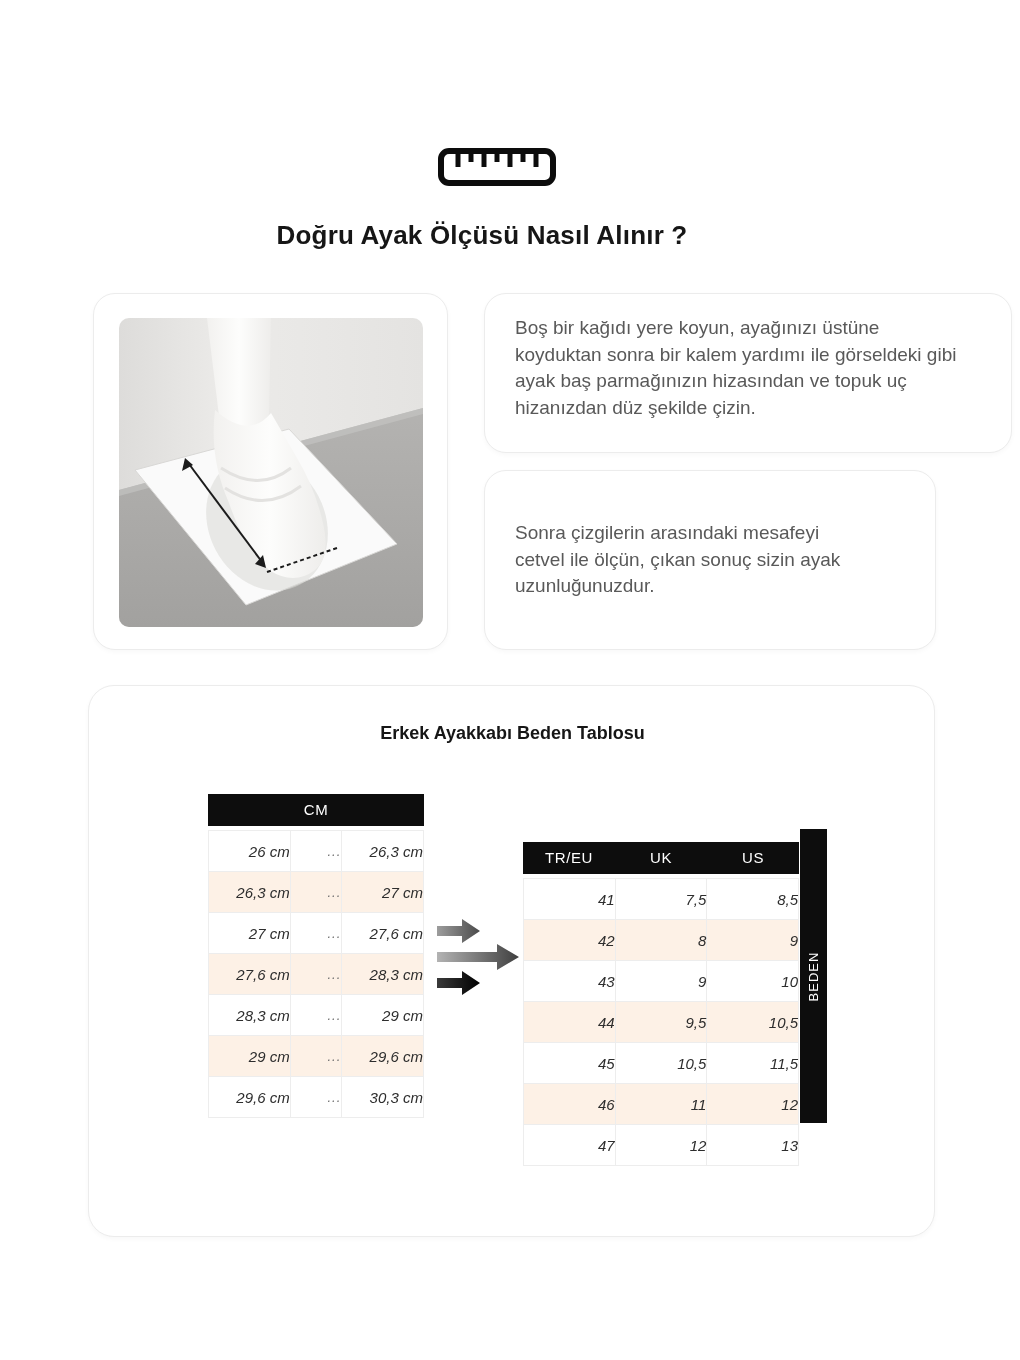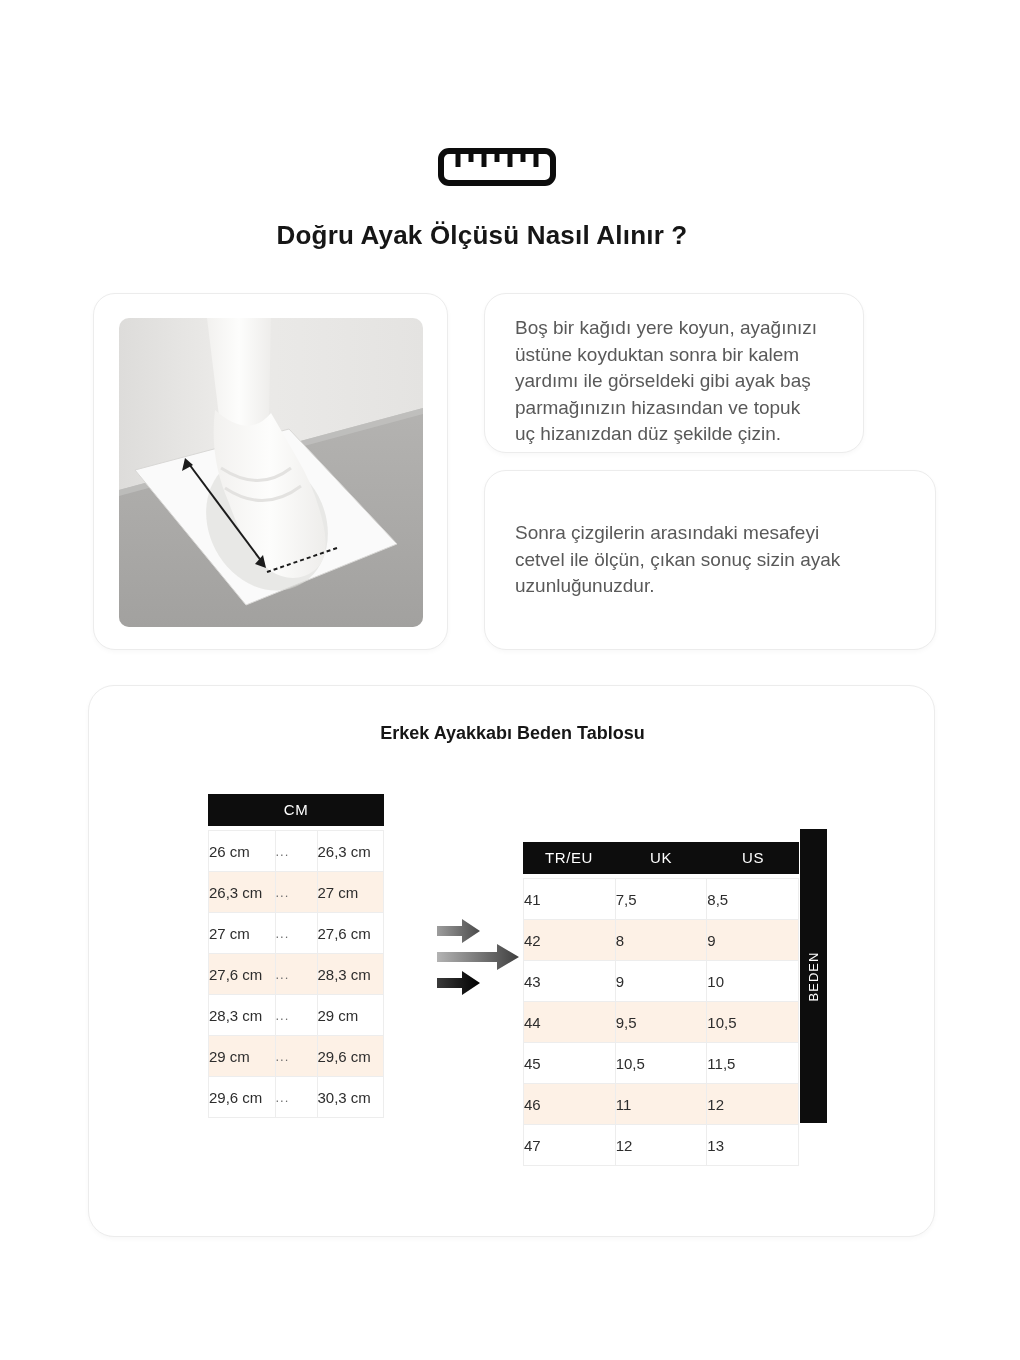--- a/index.html
+++ b/index.html
@@ -32,21 +32,21 @@
     border: 1px solid #ececec;
     border-radius: 22px;
     box-shadow: 0 2px 5px rgba(0,0,0,0.03);
   }
   .photo-card { left: 93px; top: 293px; width: 355px; height: 357px; }
   .photo {
     position: absolute; left: 25px; top: 24px;
     width: 304px; height: 309px;
     border-radius: 10px; overflow: hidden;
   }
-  .text-card-1 { left: 484px; top: 293px; width: 380px; height: 160px; }
+  .text-card-1 { left: 484px; top: 293px; width: 528px; height: 160px; }
   .text-card-2 { left: 484px; top: 470px; width: 452px; height: 180px; display: flex; align-items: center; }
   .instruction-text {
     font-size: 19px; line-height: 26.5px; color: #595959;
   }
   .text-card-1 .instruction-text { padding: 21px 44px 0 30px; }
   .text-card-2 .instruction-text { padding: 0 70px 0 30px; }
 
   
   .chart-card { left: 88px; top: 685px; width: 847px; height: 552px; border-radius: 26px; }
   .section-title {
@@ -62,23 +62,23 @@
     text-align: center; font-size: 15px; letter-spacing: 0.6px;
     display: flex;
   }
   .stable .thead .hcell { flex: 1; }
   .stable .tbody { margin-top: 4px; border-top: 1px solid #ededed; border-left: 1px solid #ededed; }
   .trow { display: flex; background: #ffffff; }
   .trow.alt { background: #fdf1e6; }
   .tcell {
     height: 41px; line-height: 41px;
     border-right: 1px solid #ededed; border-bottom: 1px solid #ededed;
-    text-align: left; font-size: 15px; color: #2d2d2d;
-  }
-  .cm-table { left: 119px; top: 108px; width: 176px; }
+    text-align: right; font-size: 15px; color: #2d2d2d; font-style: italic;
+  }
+  .cm-table { left: 119px; top: 108px; width: 216px; }
   .cm-table .tcell:nth-child(1) { width: 38%; }
   .cm-table .tcell:nth-child(2) { width: 24%; font-size: 13px; color: #6f6f6f; letter-spacing: 1px; }
   .cm-table .tcell:nth-child(3) { width: 38%; }
   .size-table { left: 434px; top: 108px; width: 276px; margin-top: 48px; }
   .size-table .tcell { flex: 1; }
 
   .beden-bar {
     left: 711px; top: 143px; width: 27px; height: 294px;
     background: #0d0d0d;
     display: flex; align-items: center; justify-content: center;

